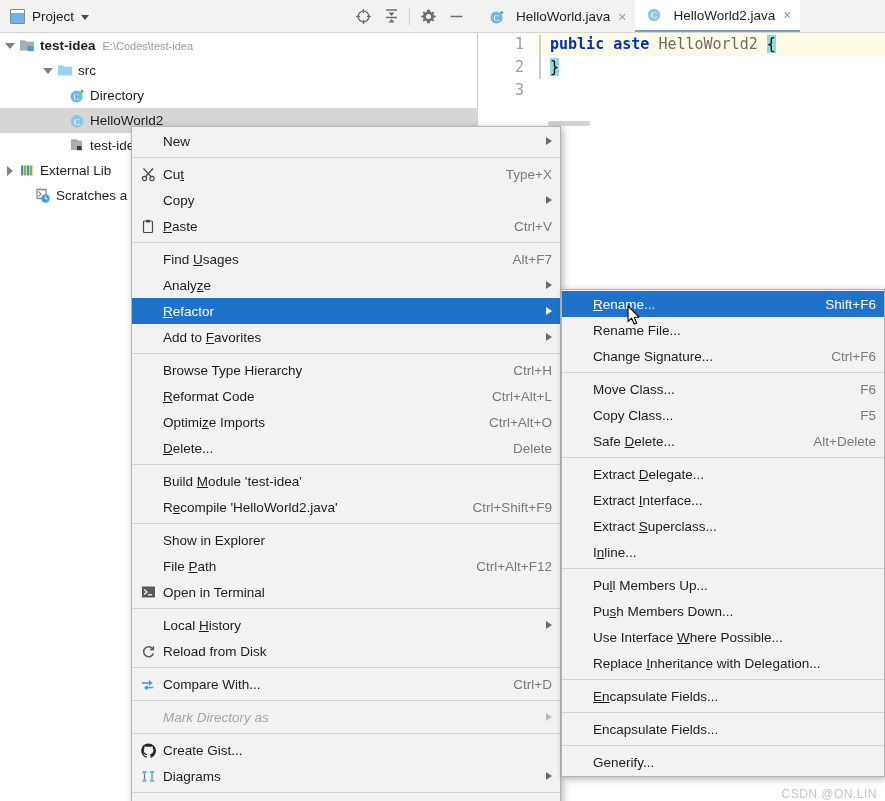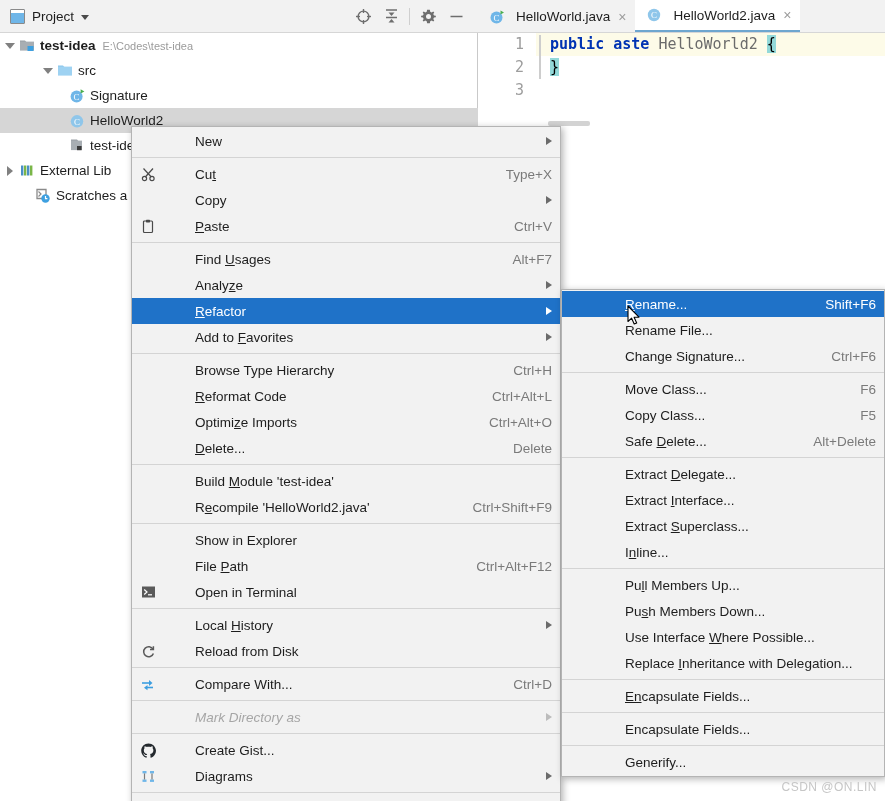--- a/index.html
+++ b/index.html
@@ -311,21 +311,21 @@
   }
   .menu-item.disabled { color: #a6a6a6; font-style: italic; }
   .mi-icon {
     width: 21px;
     flex: 0 0 21px;
     display: flex;
     align-items: center;
     justify-content: center;
     margin-right: 4px;
   }
-  .mi-label { flex: 1 1 auto; margin-left: 32px; }
+  .mi-label { flex: 1 1 auto; }
   .mi-label u { text-decoration: underline; }
   .mi-shortcut {
     color: #7a7a7a;
     font-size: 13.5px;
     margin-left: 16px;
   }
   .menu-item.selected .mi-shortcut { color: #ffffff; }
   .mi-arrow {
     width: 0; height: 0;
     border-top: 4.5px solid transparent;
@@ -348,21 +348,21 @@
     left: 627px;
     top: 305px;
     z-index: 200;
     pointer-events: none;
   }
 
   
   #watermark {
     position: absolute;
     right: 8px;
-    bottom: 7px;
+    bottom: 0;
     font-size: 12px;
     color: #c6c6c6;
     font-family: "Liberation Sans", sans-serif;
     letter-spacing: 0.5px;
     z-index: 90;
   }
 </style>
 </head>
 <body>
 
@@ -483,21 +483,21 @@
 
       <div class="tree-row" style="padding-left:52px">
         <span class="tree-arrow"></span>
         <span class="tree-icon">
           <svg width="17" height="16" viewBox="0 0 17 16">
             <circle cx="7.6" cy="8.6" r="6" fill="#6fb6e8"></circle>
             <text x="7.6" y="12" font-size="9" font-family="Liberation Serif, serif" fill="#ffffff" text-anchor="middle">C</text>
             <path d="M11.6 1.2 L15.4 3.4 L11.6 5.6 Z" fill="#4caf50"></path>
           </svg>
         </span>
-        <span class="tree-label">Signature</span>
+        <span class="tree-label">Directory</span>
       </div>
 
       <div class="tree-row selected" style="padding-left:52px">
         <span class="tree-arrow"></span>
         <span class="tree-icon">
           <svg width="17" height="16" viewBox="0 0 17 16">
             <circle cx="8" cy="8.3" r="6.2" fill="#8fc6ea"></circle>
             <text x="8" y="11.8" font-size="9" font-family="Liberation Serif, serif" fill="#ffffff" text-anchor="middle">C</text>
           </svg>
         </span>

